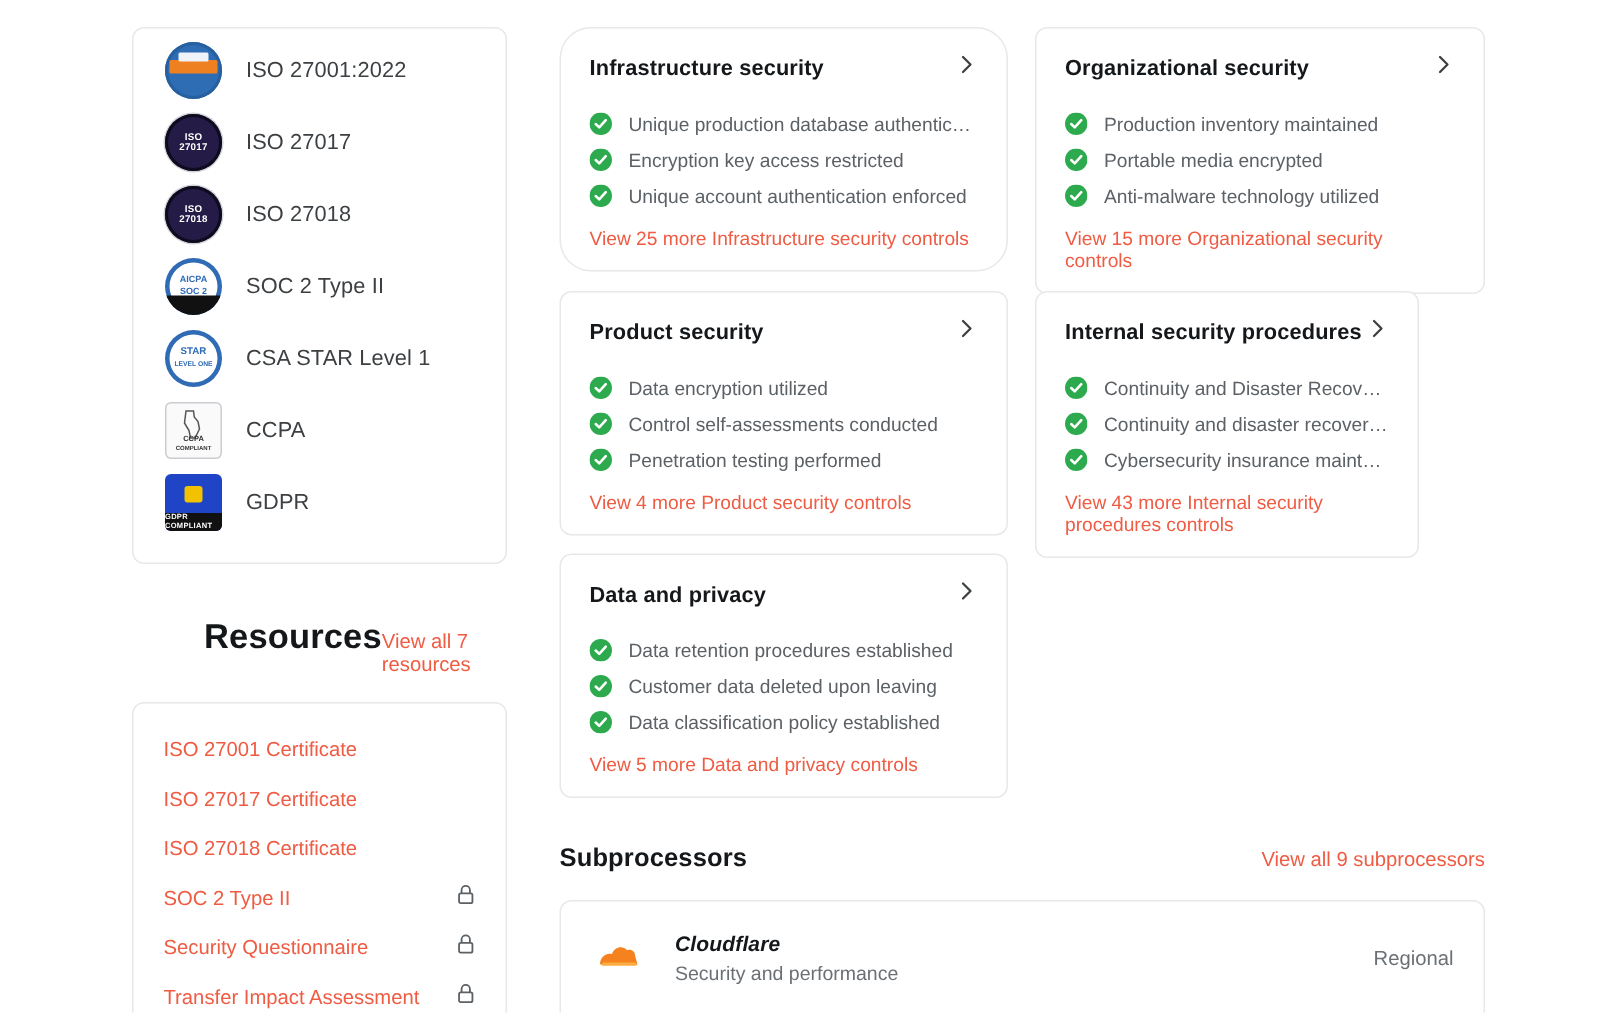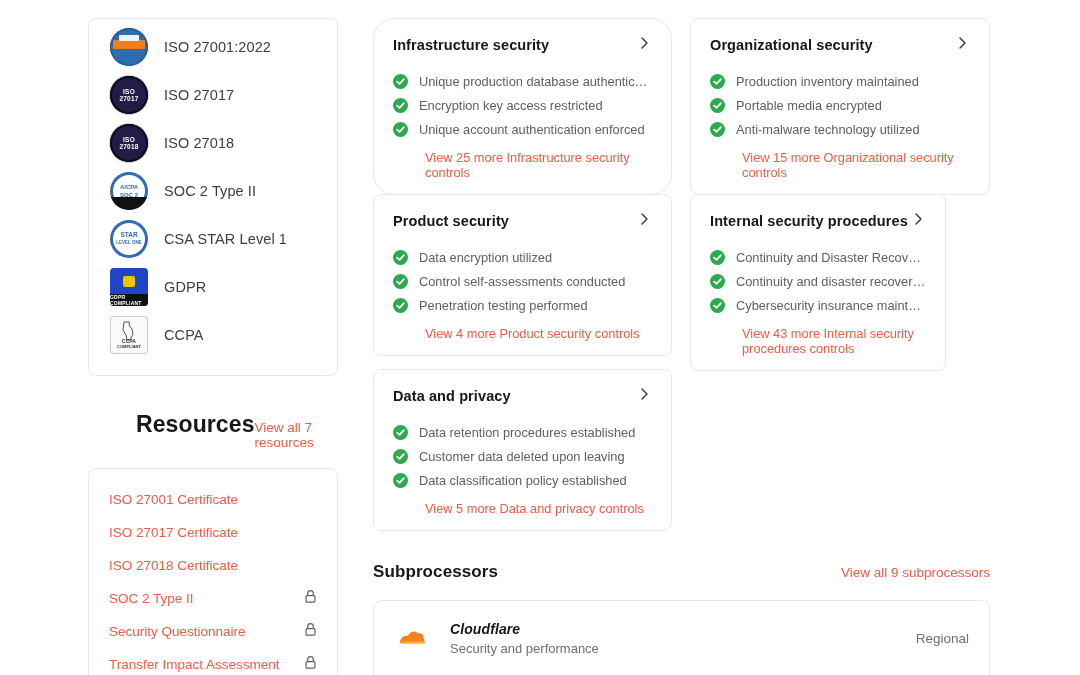--- a/index.html
+++ b/index.html
@@ -94,21 +94,21 @@
   
   .ctl-card { position: absolute; padding: 16px 19px 14px 19px; }
   .ctl-head { display:flex; align-items:center; justify-content:space-between; }
   .ctl-title { font-size: 14.5px; font-weight: bold; color: #15181b; letter-spacing: .1px; }
   .ctl-list { margin-top: 14px; }
   .ctl-item { display:flex; align-items:center; height: 24px; }
   .ctl-text {
     margin-left: 11px; font-size: 12.8px; color: #5c6166;
     white-space: nowrap; overflow: hidden; text-overflow: ellipsis;
   }
-  .ctl-more { margin-top: 9px; font-size: 12.8px; color: #ef5b43; cursor: pointer; margin-left: 32px; }
+  .ctl-more { margin-top: 9px; font-size: 12.8px; color: #ef5b43; cursor: pointer; }
   .check { flex: 0 0 15px; width: 15px; height: 15px; }
 
   
   .sub-head {
     position:absolute; left: 373px; top: 562px; width: 617px;
     display:flex; align-items:baseline; justify-content:space-between;
   }
   .sub-title { font-size: 17px; font-weight: bold; color: #15181b; letter-spacing:.1px; }
   .sub-card { position:absolute; left: 373px; top: 600px; width: 617px; height: 100px; padding: 18px 20px; }
   .sub-row { display:flex; align-items:center; justify-content:space-between; }
@@ -161,37 +161,37 @@
         <div class="badge-row">
           <span class="badge-art bdg-star">
             <span class="bdg-txt">
               <span>STAR</span>
               <span style="font-size:4.5px">LEVEL ONE</span>
             </span>
           </span>
           <span class="badge-label">CSA STAR Level 1</span>
         </div>
         <div class="badge-row">
-          <span class="badge-art bdg-gdpr">
-            <span class="bdg-txt">GDPR COMPLIANT</span>
-          </span>
-          <span class="badge-label">GDPR</span>
-        </div>
-        <div class="badge-row">
           <span class="badge-art bdg-ccpa">
             <svg width="16" height="20" viewBox="0 0 16 20">
               <path d="M3 1 L8 1 L8.5 5 L11 8 L12 13 L9 19 L6 19 L5 14 L2 9 Z" fill="none" stroke="#555" stroke-width="1"></path>
             </svg>
             <span class="bdg-txt">
               <div>CCPA</div>
               <div style="font-size:4px">COMPLIANT</div>
             </span>
           </span>
           <span class="badge-label">CCPA</span>
         </div>
+        <div class="badge-row">
+          <span class="badge-art bdg-gdpr">
+            <span class="bdg-txt">GDPR COMPLIANT</span>
+          </span>
+          <span class="badge-label">GDPR</span>
+        </div>
       </div>
 
     <div class="res-head">
       <div class="res-title">Resources</div>
       <div class="link-accent">View all 7 resources</div>
     </div>
 
     <div class="card res-card" id="res-card">
         <div class="res-row">
           <span class="res-name">ISO 27001 Certificate</span>

